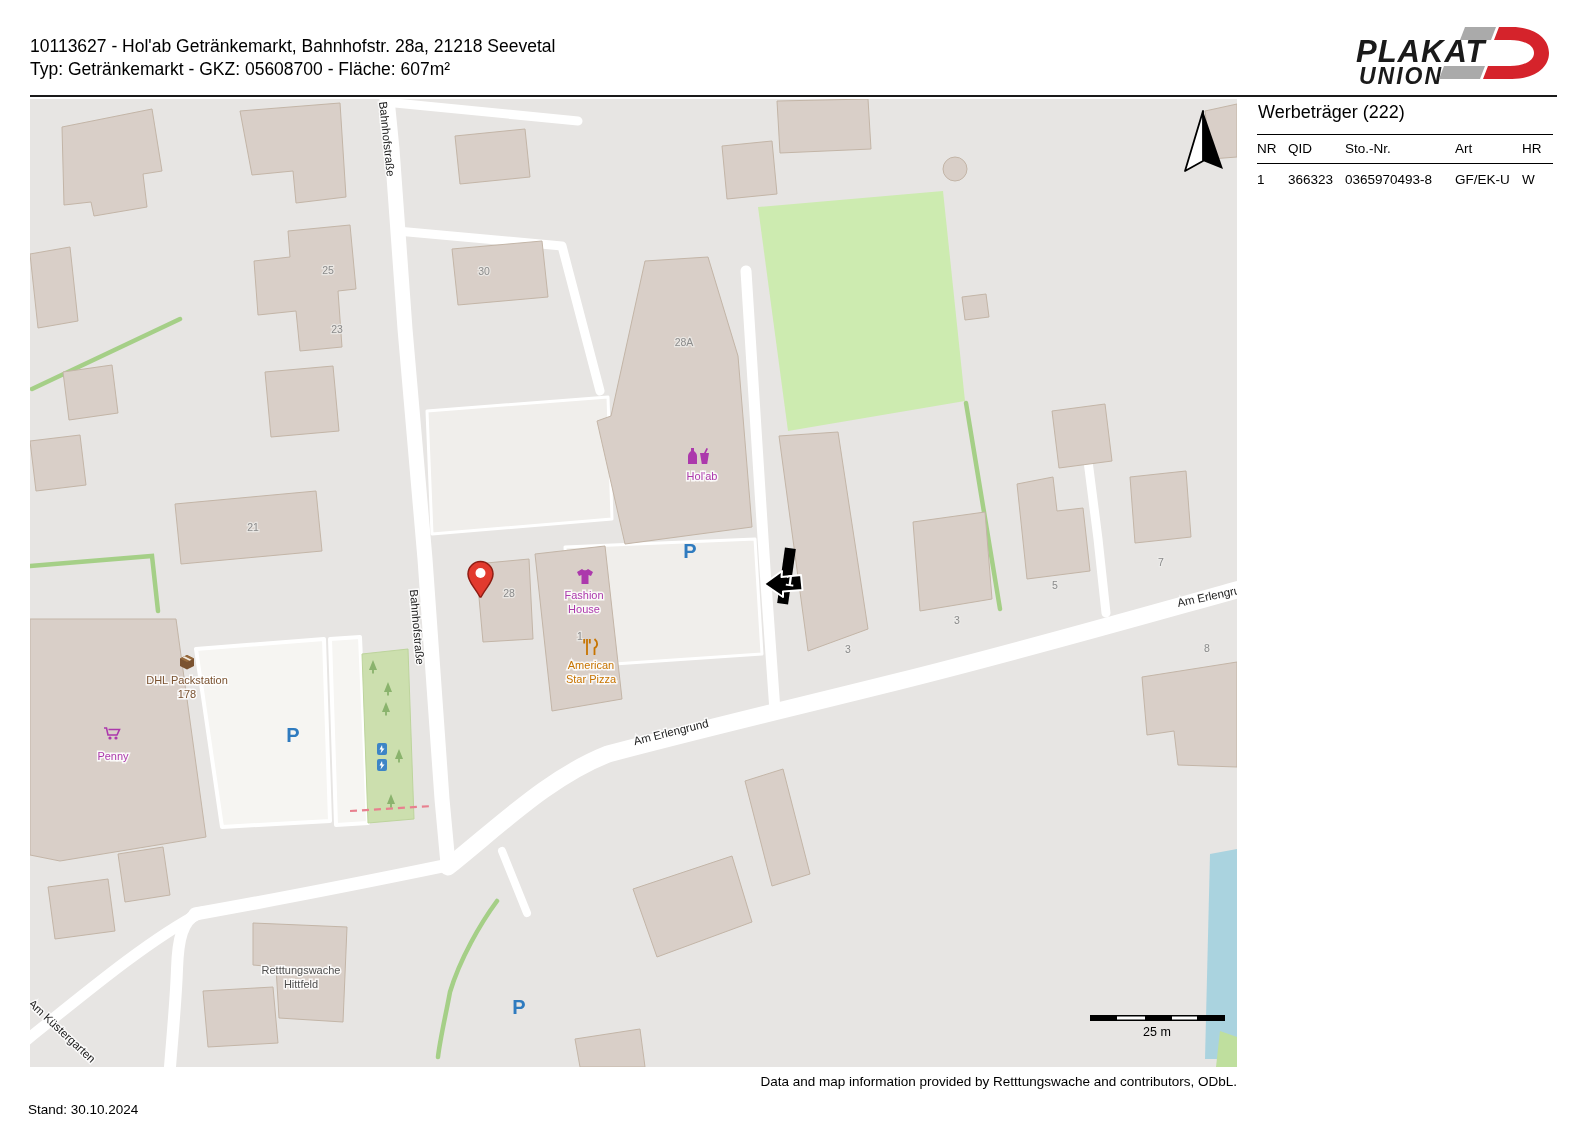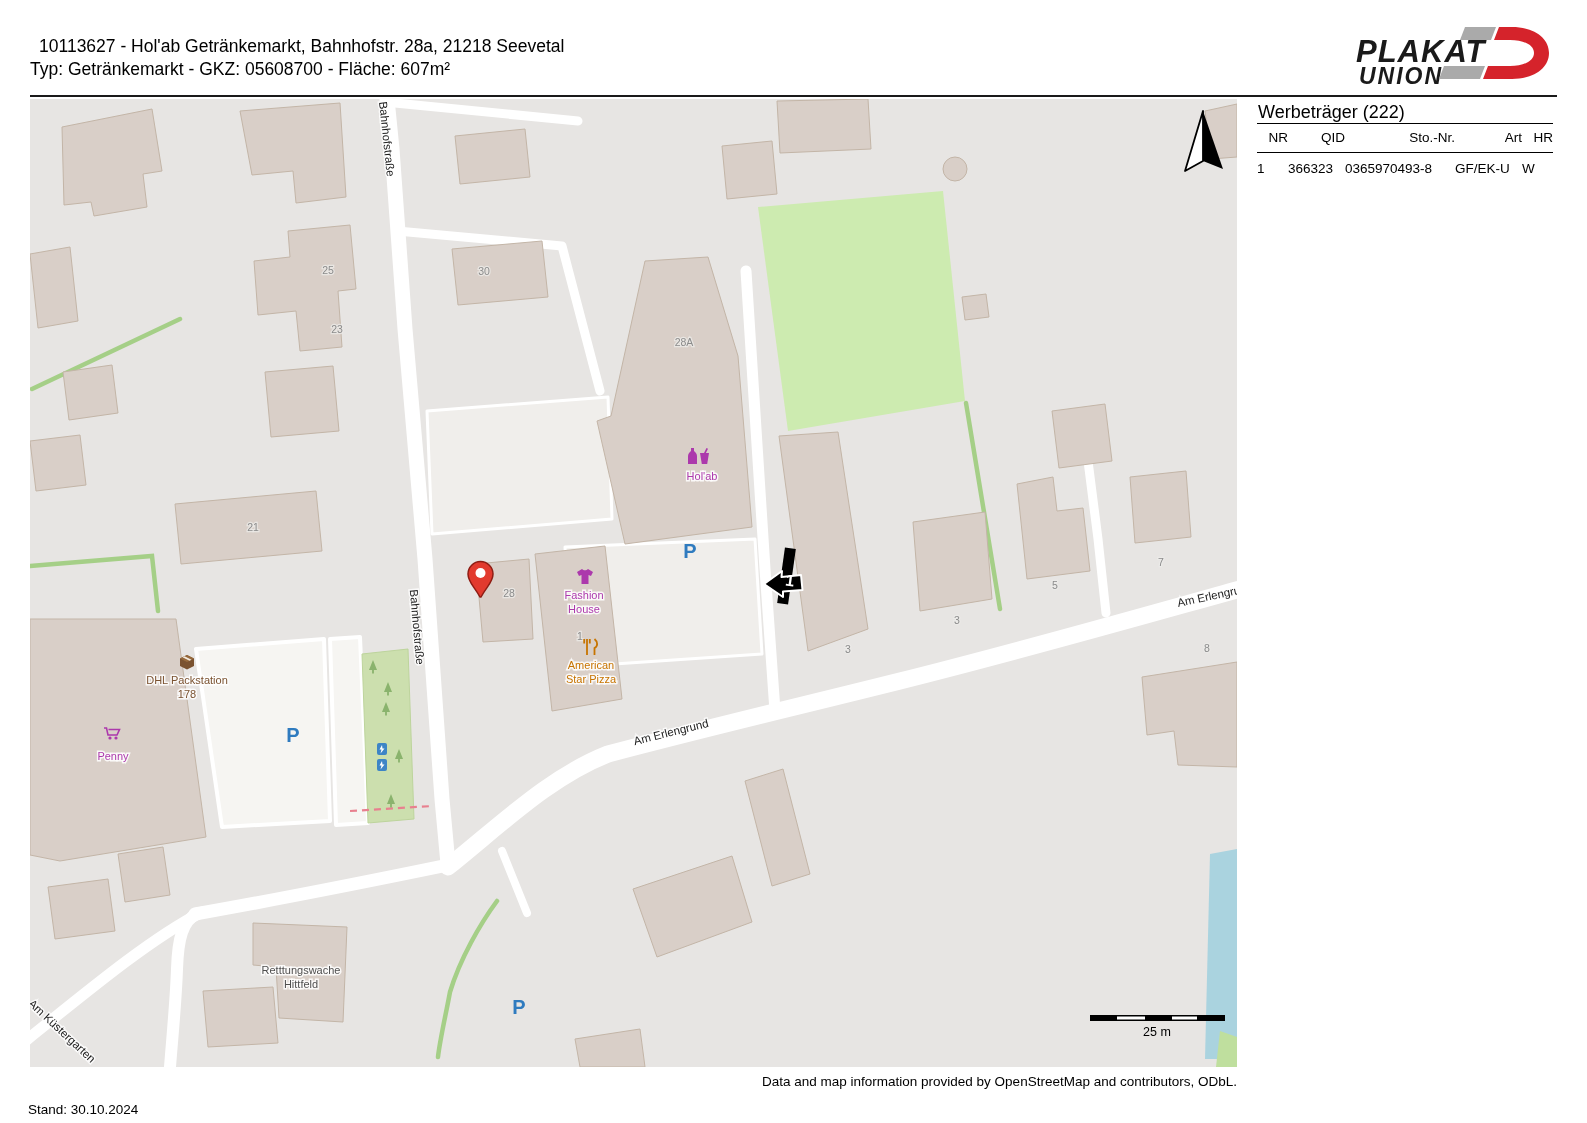--- a/index.html
+++ b/index.html
@@ -1,20 +1,20 @@
 <!DOCTYPE html>
 <html><head>
 <meta charset="utf-8">
 <style>
   html,body{margin:0;padding:0}
   body{
     width:1587px;height:1123px;position:relative;background:#ffffff;
     font-family:"Liberation Sans",sans-serif;overflow:hidden;color:#000;
   }
-  .hdr-line1{position:absolute;left:39px;top:36px;font-size:17.5px;white-space:nowrap}
+  .hdr-line1{position:absolute;left:30px;top:36px;font-size:17.5px;white-space:nowrap}
   .hdr-line2{position:absolute;left:30px;top:59px;font-size:17.5px;white-space:nowrap}
   .logo-wrap{position:absolute;left:1348px;top:18px;width:208px;height:72px}
   .top-rule{position:absolute;left:30px;top:95px;width:1527px;height:2px;background:#1a1a1a}
   .map-wrap{position:absolute;left:30px;top:99px;width:1207px;height:968px;background:#e7e5e3;overflow:hidden}
   .map-wrap svg{display:block}
 
   
   .st-label{font:11.5px "Liberation Sans",sans-serif;fill:#1c1c1c;text-anchor:middle;
             paint-order:stroke;stroke:rgba(255,255,255,.78);stroke-width:3px}
   .hn-label{font:10.5px "Liberation Sans",sans-serif;fill:#8b8b8b;text-anchor:middle;
@@ -27,23 +27,23 @@
 
   .bld{fill:#d9cfc8;stroke:#c3b5a7;stroke-width:1}
   .road{stroke:#ffffff;fill:none;stroke-linecap:round;stroke-linejoin:round}
   .lot{fill:#f6f5f2;stroke:#ffffff;stroke-width:4;stroke-linejoin:round}
   .paved{fill:#f0eeeb;stroke:#ffffff;stroke-width:3;stroke-linejoin:round}
   .hedge{stroke:#a5cf87;stroke-width:4.5;fill:none;stroke-linecap:round}
   .tree{fill:#8ab36d}
 
   
   .panel{position:absolute;left:1248px;top:102px;width:310px}
-  .panel-title{font-size:18px;padding-left:10px;margin-bottom:0;white-space:nowrap}
+  .panel-title{font-size:18px;padding-left:10px;margin-bottom:11px;white-space:nowrap}
   .wt-table{border-collapse:collapse;margin-left:9px;width:296px;table-layout:fixed}
-  .wt-table th{font-weight:normal;text-align:right;font-size:13.5px;
+  .wt-table th{font-weight:normal;text-align:left;font-size:13.5px;
                border-top:1px solid #000;border-bottom:1px solid #000;padding:6px 0 7px 0}
   .wt-table td{font-size:13.5px;text-align:left;padding:8px 0 0 0;white-space:nowrap}
 
   .footer-left{position:absolute;left:28px;top:1102px;font-size:13.5px}
   .footer-right{position:absolute;right:350px;top:1074px;font-size:13.5px;white-space:nowrap}
 
   .logo-plakat{font:italic 900 31px "Liberation Sans",sans-serif;fill:#1a1a1a;letter-spacing:1px}
   .logo-union{font:italic 900 23px "Liberation Sans",sans-serif;fill:#1a1a1a;letter-spacing:2px}
 </style>
 </head>
@@ -295,13 +295,13 @@
         <td>366323</td>
         <td>0365970493-8</td>
         <td>GF/EK-U</td>
         <td>W</td>
       </tr>
     </tbody>
   </table>
 </aside>
 
 <div class="footer-left">Stand: 30.10.2024</div>
-<div class="footer-right">Data and map information provided by OpenStreetMap and contributors, ODbL.</div>
+<div class="footer-right">Data and map information provided by Retttungswache and contributors, ODbL.</div>
 
 </body></html>

